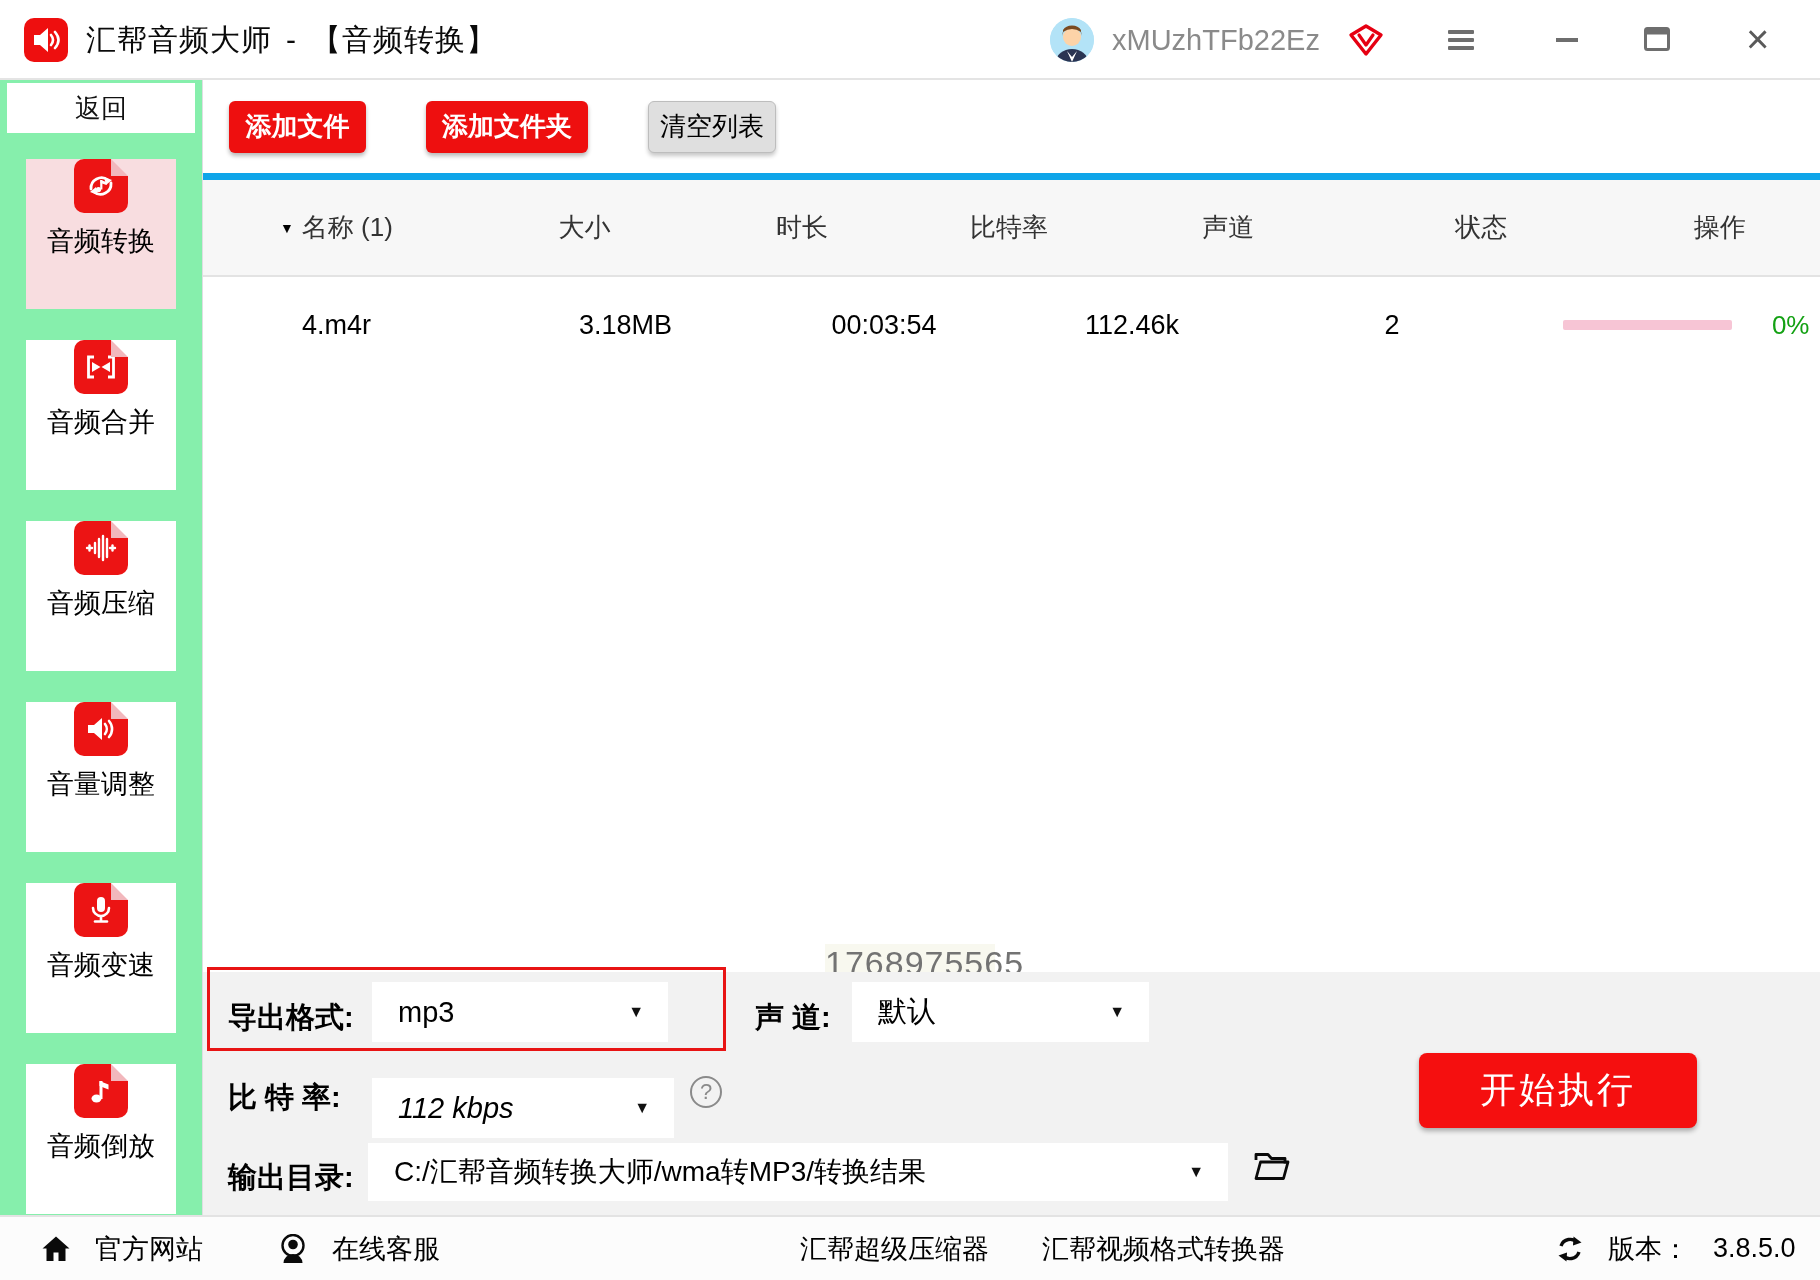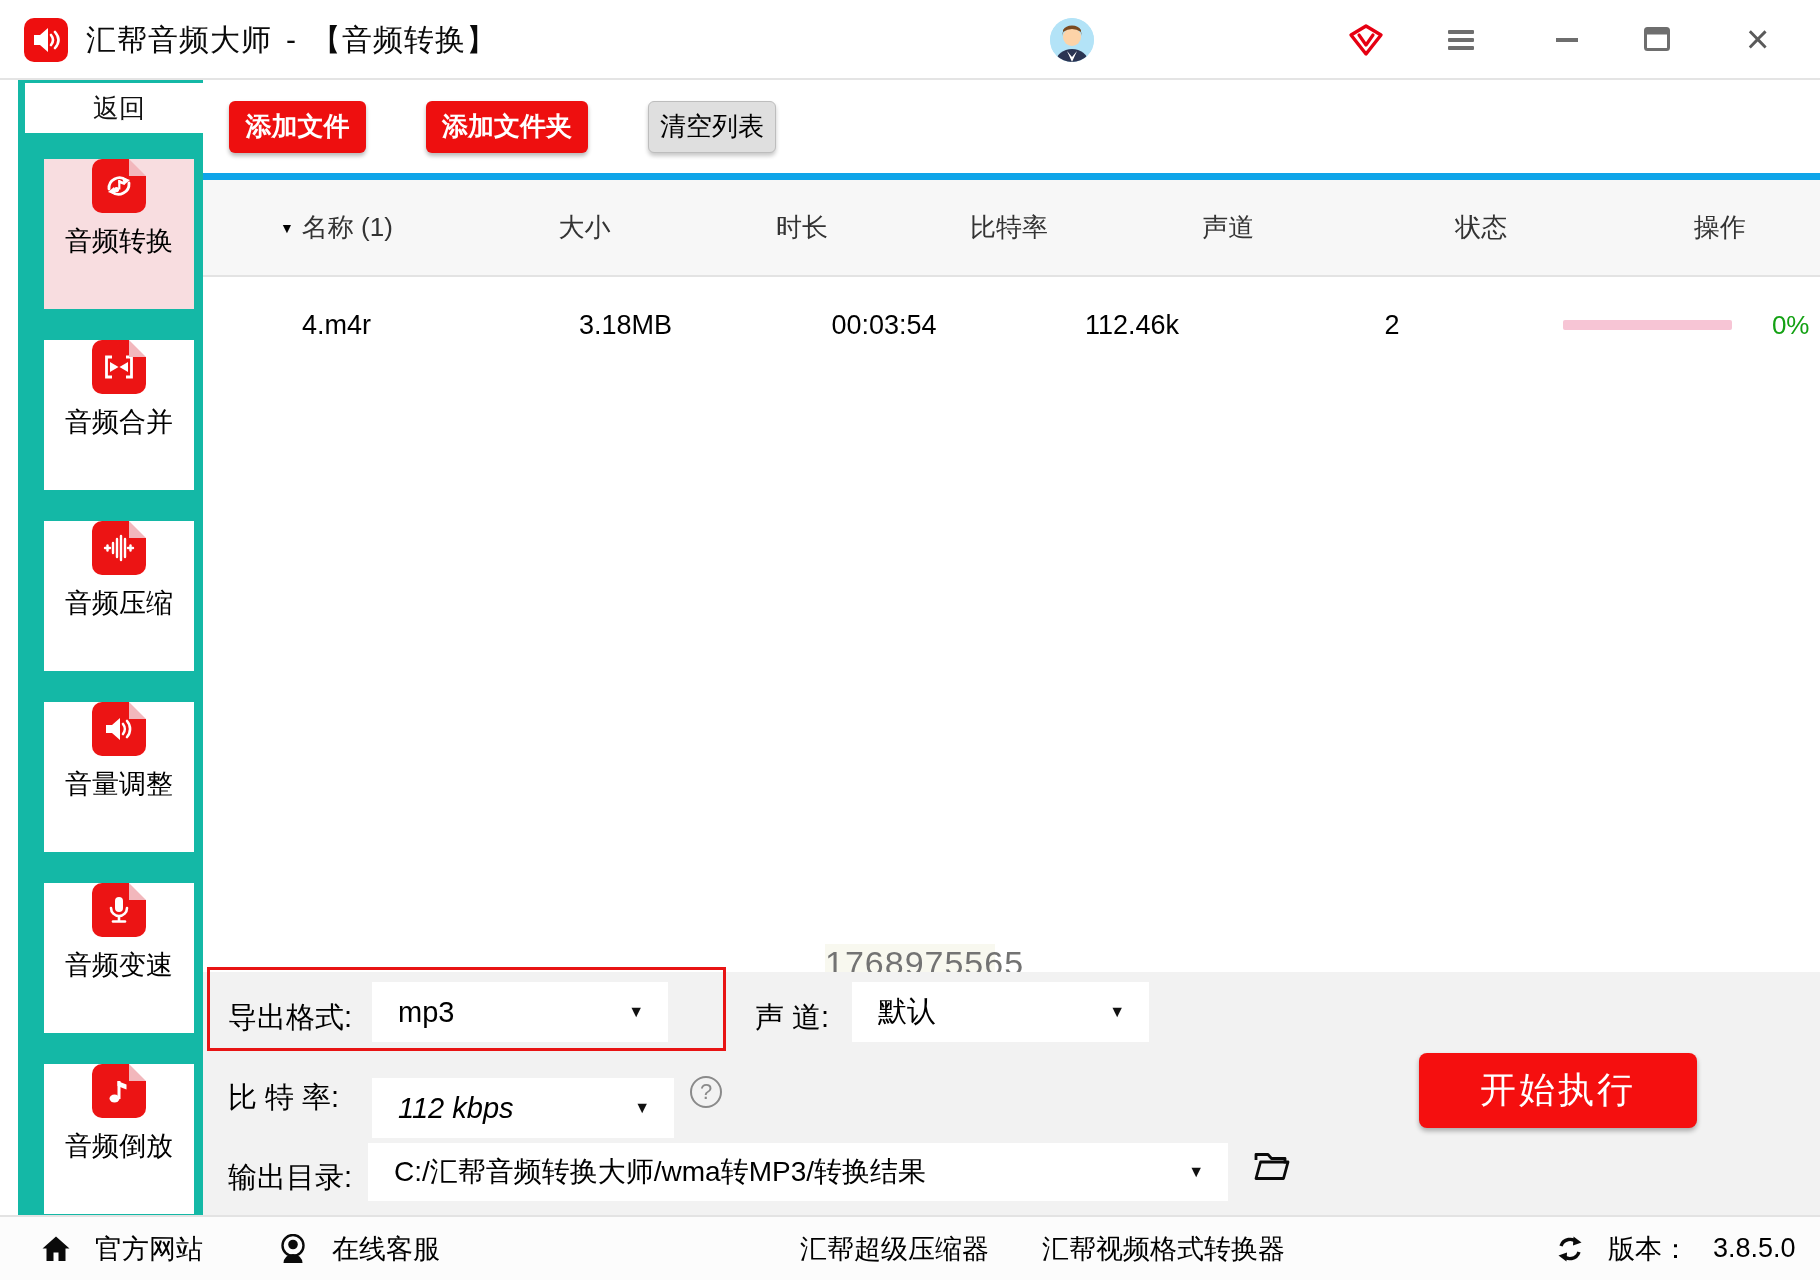--- a/index.html
+++ b/index.html
@@ -22,21 +22,21 @@
   .win-title .sep{margin:0 14px;}
   .avatar{position:absolute;left:1050px;top:18px;width:44px;height:44px;border-radius:50%;background:#b3e3f7;overflow:hidden;}
   .username{position:absolute;left:1112px;top:0;line-height:80px;font-size:29px;color:#8a8a8a;}
   .vip{position:absolute;left:1348px;top:23px;width:36px;height:34px;}
   .hamburger{position:absolute;left:1448px;top:30px;width:26px;cursor:pointer;}
   .hamburger i{display:block;width:26px;height:4px;background:#6e6e6e;margin-bottom:4px;border-radius:1px;}
   .btn-min{position:absolute;left:1556px;top:38px;width:22px;height:4px;background:#6e6e6e;}
   .btn-max{position:absolute;left:1644px;top:27px;width:26px;height:24px;}
   .btn-close{position:absolute;left:1746px;top:0;line-height:78px;font-size:40px;color:#5a5a5a;}
   
-  .sidebar{position:absolute;left:18px;top:80px;width:203px;height:1135px;background:#14b8a6;border-right:1px solid #dedee2;}
+  .sidebar{position:absolute;left:0;top:80px;width:203px;height:1135px;background:#86efac;border-right:1px solid #dedee2;}
   .back-btn{margin:3px 7px 0 7px;height:50px;background:#fff;text-align:center;line-height:50px;font-size:26px;color:#111;}
   .side-item{width:150px;height:150px;background:#fff;margin:10px auto 31px auto;text-align:center;--fold-out:#fff;}
   .side-item:first-of-type{margin-top:10px;}
   .side-item.active{background:var(--active-pink);--fold-out:var(--active-pink);}
   .doc{position:relative;width:54px;height:54px;background:#ec1414;border-radius:10px;margin:26px auto 10px auto;display:flex;align-items:center;justify-content:center;}
   .doc::after{content:'';position:absolute;top:0;right:0;border-style:solid;border-width:0 17px 17px 0;border-color:var(--fold-out) var(--fold-out) #f2b7bc #f2b7bc;}
   .side-label{font-size:27px;color:#000;}
   
   .main{position:absolute;left:203px;top:80px;width:1617px;height:1135px;background:#fff;}
   .toolbar{height:100px;display:flex;align-items:center;border-bottom:7px solid #0ea5e9;}
@@ -53,21 +53,21 @@
   .trow>div{display:flex;align-items:center;justify-content:center;}
   .status-cell{gap:40px;}
   .progress-track{width:169px;height:10px;background:var(--track-pink);border-radius:2px;overflow:hidden;}
   .progress-fill{height:100%;width:0;background:#ee5f8f;}
   .percent{color:var(--green);font-size:26px;}
   .trash{cursor:pointer;display:flex;}
   .watermark{position:absolute;left:622px;top:864px;width:170px;height:38px;background:#f8f8ef;color:#737373;font-size:34px;line-height:38px;text-align:center;letter-spacing:1px;}
   
   .settings{position:absolute;left:0;top:892px;width:1617px;height:243px;background:#f2f2f2;}
   .hl-rect{position:absolute;left:4px;top:-5px;width:519px;height:84px;border:3px solid var(--hl-red);pointer-events:none;}
-  .set-label{position:absolute;font-size:29px;color:#000;white-space:nowrap;}
+  .set-label{position:absolute;font-size:29px;color:#000;white-space:nowrap;font-weight:bold;}
   .sel{position:absolute;background:#fff;display:flex;align-items:center;font-size:29px;font-weight:500;color:#000;padding-left:26px;cursor:pointer;}
   .sel .caret{position:absolute;right:24px;font-size:16px;color:#111;}
   .lab-format{left:25px;top:26px;}
   .sel-format{left:169px;top:10px;width:296px;height:60px;}
   .lab-chan{left:552px;top:26px;}
   .sel-chan{left:649px;top:10px;width:297px;height:60px;}
   .lab-bitrate{left:25px;top:106px;}
   .sel-bitrate{left:169px;top:106px;width:302px;height:60px;font-style:italic;}
   .help{position:absolute;left:487px;top:104px;width:32px;height:32px;border:2px solid #8a8a8a;border-radius:50%;color:#8a8a8a;font-size:22px;display:flex;align-items:center;justify-content:center;}
   .lab-outdir{left:25px;top:186px;}
@@ -100,20 +100,21 @@
   <div class="avatar">
     <svg width="44" height="44" viewBox="0 0 44 44">
       <circle cx="22" cy="22" r="22" fill="#b3e3f7"></circle>
       <path d="M6 44 a16 13 0 0 1 32 0 z" fill="#2b3553"></path>
       <path d="M17 33 l5 6 l5 -6 l-5 11 z" fill="#fff"></path>
       <circle cx="22" cy="19" r="9" fill="#fdd3a8"></circle>
       <path d="M12 18 a10 10 0 0 1 20 0 l-2 -6 a10 7 0 0 0 -16 0 z" fill="#7a4a21"></path>
       <path d="M13 14 q9 -6 18 0 v-2 a10 8 0 0 0 -18 0 z" fill="#7a4a21"></path>
     </svg>
   </div>
+  <div class="username">xMUzhTFb22Ez</div>
   <div class="vip">
     <svg width="36" height="34" viewBox="0 0 36 34">
       <polygon points="18,3 33,12 18,31 3,12" fill="#fff" stroke="#e60012" stroke-width="3.4" stroke-linejoin="round"></polygon>
       <path d="M11 12 L18 22 L25 12" stroke="#e60012" stroke-width="3.2" fill="none" stroke-linecap="round" stroke-linejoin="round"></path>
     </svg>
   </div>
   <div class="hamburger">
       <i></i>
       <i></i>
       <i></i>

